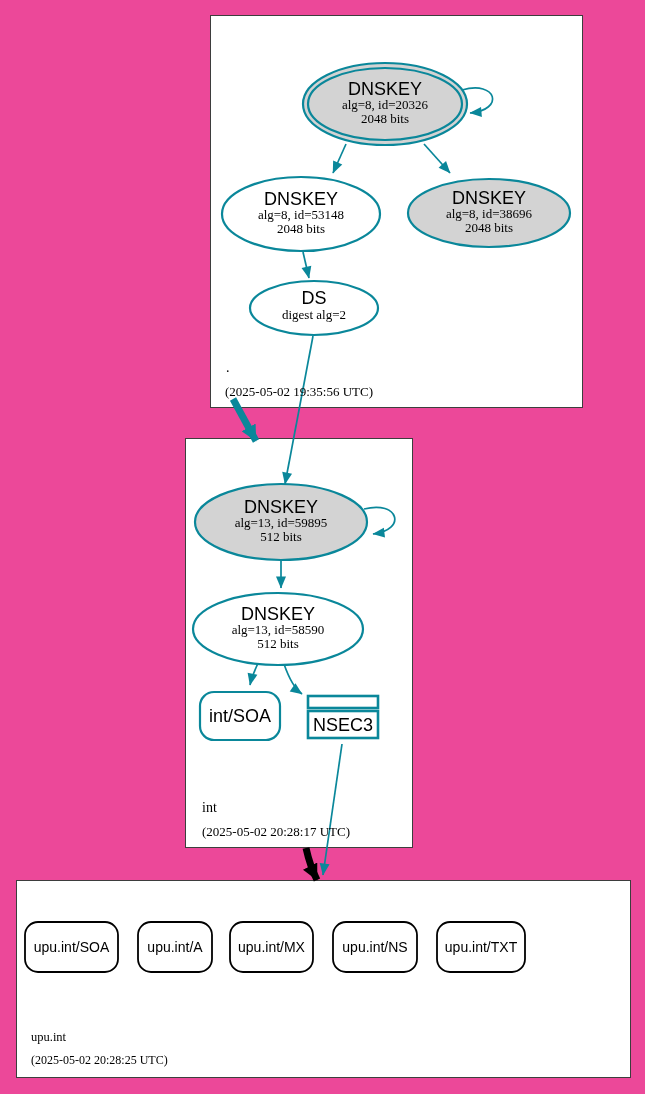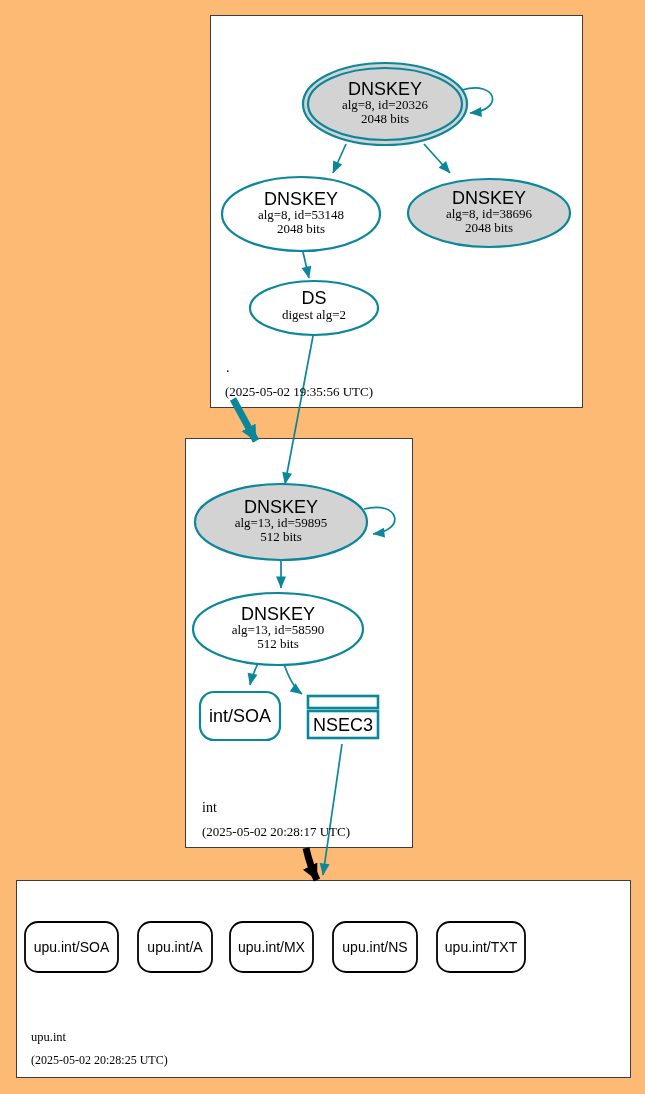--- a/index.html
+++ b/index.html
@@ -1,16 +1,16 @@
 <!DOCTYPE html>
 <html><head>
 <meta charset="utf-8">
 <style>
   html,body{margin:0;padding:0;background:#ffffff;}
-  #stage{position:relative;width:645px;height:1094px;background:#fdba74;overflow:hidden;}
+  #stage{position:relative;width:645px;height:1094px;background:#ec4899;overflow:hidden;}
   svg{display:block;}
   .zone-box{fill:#ffffff;stroke:#3d3d3d;stroke-width:1;}
   .node-teal{stroke:#0a879a;stroke-width:2.2;}
   .fill-gray{fill:#d3d3d3;}
   .fill-white{fill:#ffffff;}
   .fill-none{fill:none;}
   .edge{stroke:#0a879a;stroke-width:1.7;fill:none;}
   .edge-thick{stroke:#0a879a;stroke-width:7;fill:none;}
   .edge-black-thick{stroke:#000000;stroke-width:7;fill:none;}
   .rrset-black{fill:#ffffff;stroke:#000000;stroke-width:1.8;}

